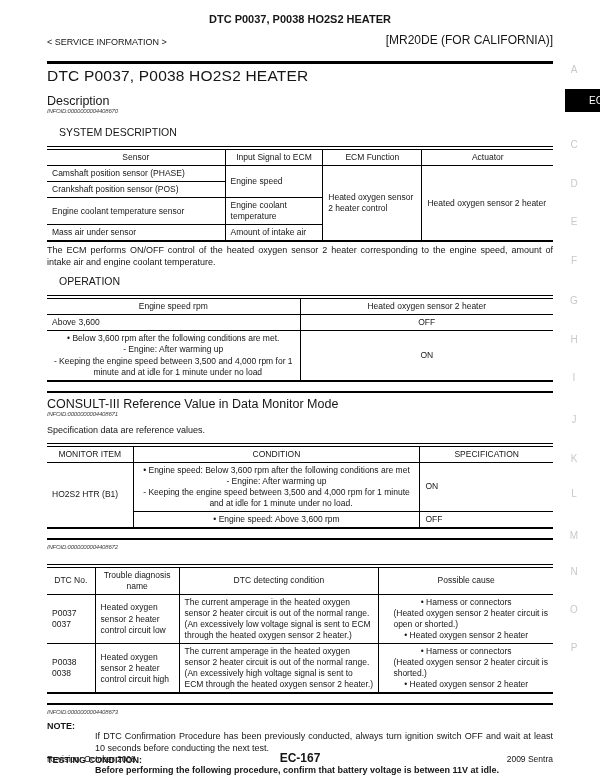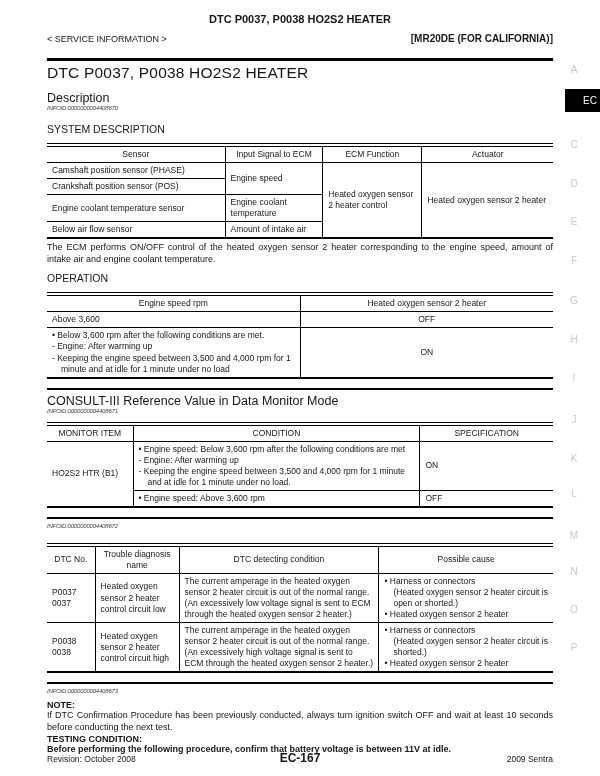--- a/index.html
+++ b/index.html
@@ -8,59 +8,59 @@
     width: 600px; height: 776px; position: relative; overflow: hidden;
     background: #fff; color: #161616;
     font-family: "Liberation Sans", sans-serif;
   }
   .content { position: absolute; left: 47px; top: 0; width: 506px; }
 
   .running-title { text-align: center; font-weight: bold; font-size: 11px; padding-top: 13px; }
   .subhead { display: flex; justify-content: space-between; align-items: flex-end;
              margin-top: 8px; padding-bottom: 14px; border-bottom: 3px solid #000; }
   .subhead-left { font-size: 9px; }
-  .subhead-right { font-size: 10px; font-weight: bold; }
+  .subhead-right { font-size: 12px; font-weight: normal; }
   .big-title { font-size: 15.5px; font-weight: normal; margin-top: 3px; letter-spacing: 0.2px; }
 
   .sec-head { display: flex; justify-content: space-between; align-items: baseline; margin-top: 9px; flex-direction: column; }
   .sec-head.ruled { border-top: 2px solid #000; padding-top: 4px; }
   .sec-title { font-size: 12.5px; }
   .infoid { font-size: 6px; font-style: italic; color: #444; letter-spacing: -0.2px; }
 
-  .subsec { font-size: 10.5px; margin-top: 12px; }
+  .subsec { font-size: 10.5px; margin-top: 12px; margin-left: 12px; }
   .para { font-size: 9px; line-height: 1.28; text-align: justify; margin-top: 3px; }
   .intro { font-size: 9px; margin-top: 8px; }
 
   table.tbl { border-collapse: collapse; width: 100%; margin-top: 8px;
     border-top: 4px double #000; border-bottom: 2px solid #000;
     border-left: hidden; border-right: hidden;
     font-size: 8.5px; line-height: 1.3; }
   .tbl th, .tbl td { border: 1px solid #000; padding: 2px 5px; font-weight: normal; vertical-align: middle; }
   .tbl th { text-align: center; }
   .tbl td { text-align: left; }
   .tbl td.ctr { text-align: center; }
-  .hang { padding-left: 9px; text-indent: -9px; }
+  .hang { padding-left: 9px; text-indent: -9px; text-align: center; }
   .sub-line { padding-left: 9px; }
   .dtcno div { line-height: 1.35; }
 
   .note-label { font-weight: bold; font-size: 9px; margin-top: 6px; }
-  .note-text { font-size: 9px; line-height: 1.3; text-align: justify; }
+  .note-text { font-size: 9px; line-height: 1.3; text-align: justify; margin-left: 48px; }
   .note-text.bold { font-weight: bold; text-align: left; }
 
   .footer { position: absolute; left: 47px; right: 47px; bottom: 12px; height: 14px; font-size: 8.5px; }
   .footer-left { position: absolute; left: 0; bottom: 0; }
   .footer-right { position: absolute; right: 0; bottom: 0; }
   .footer-center { position: absolute; left: 0; right: 0; bottom: -1px; text-align: center;
                    font-weight: bold; font-size: 12px; }
 
   .m-letter { position: absolute; left: 561px; width: 26px; text-align: center;
               color: #c9c9c9; font-size: 10px; }
   .ec-tab { position: absolute; right: 0; top: 89px; width: 35px; height: 23px;
             background: #000; color: #fff; font-size: 10px;
-            display: flex; align-items: center; padding-left: 18px; }
+            display: flex; align-items: center; padding-left: 24px; }
 </style>
 </head>
 <body>
 
 <div class="page">
 
   <div class="content">
 
     <div class="running-title">DTC P0037, P0038 HO2S2 HEATER</div>
 
@@ -99,21 +99,21 @@
         <td rowspan="4">Heated oxygen sensor 2 heater</td>
       </tr>
       <tr>
         <td>Crankshaft position sensor (POS)</td>
       </tr>
       <tr>
         <td>Engine coolant temperature sensor</td>
         <td>Engine coolant temperature</td>
       </tr>
       <tr>
-        <td>Below air flow sensor</td>
+        <td>Mass air under sensor</td>
         <td>Amount of intake air</td>
       </tr>
     </tbody>
       </table>
 
     <div class="para">The ECM performs ON/OFF control of the heated oxygen sensor 2 heater corresponding to the engine speed, amount of intake air and engine coolant temperature.</div>
 
     <div class="subsec" style="margin-top:7px;">OPERATION</div>
 
     <table class="tbl">
@@ -139,20 +139,21 @@
         <td class="ctr">ON</td>
       </tr>
     </tbody>
       </table>
 
     <div class="sec-head ruled">
       <span class="sec-title">CONSULT-III Reference Value in Data Monitor Mode</span>
       <span class="infoid">INFOID:0000000004408671</span>
     </div>
 
+    <div class="intro">Specification data are reference values.</div>
 
     <table class="tbl">
       <colgroup>
           <col style="width:17%">
           <col style="width:56.7%">
           <col style="width:26.3%">
         </colgroup>
       <tbody>
           <tr>
         <th>MONITOR ITEM</th>

